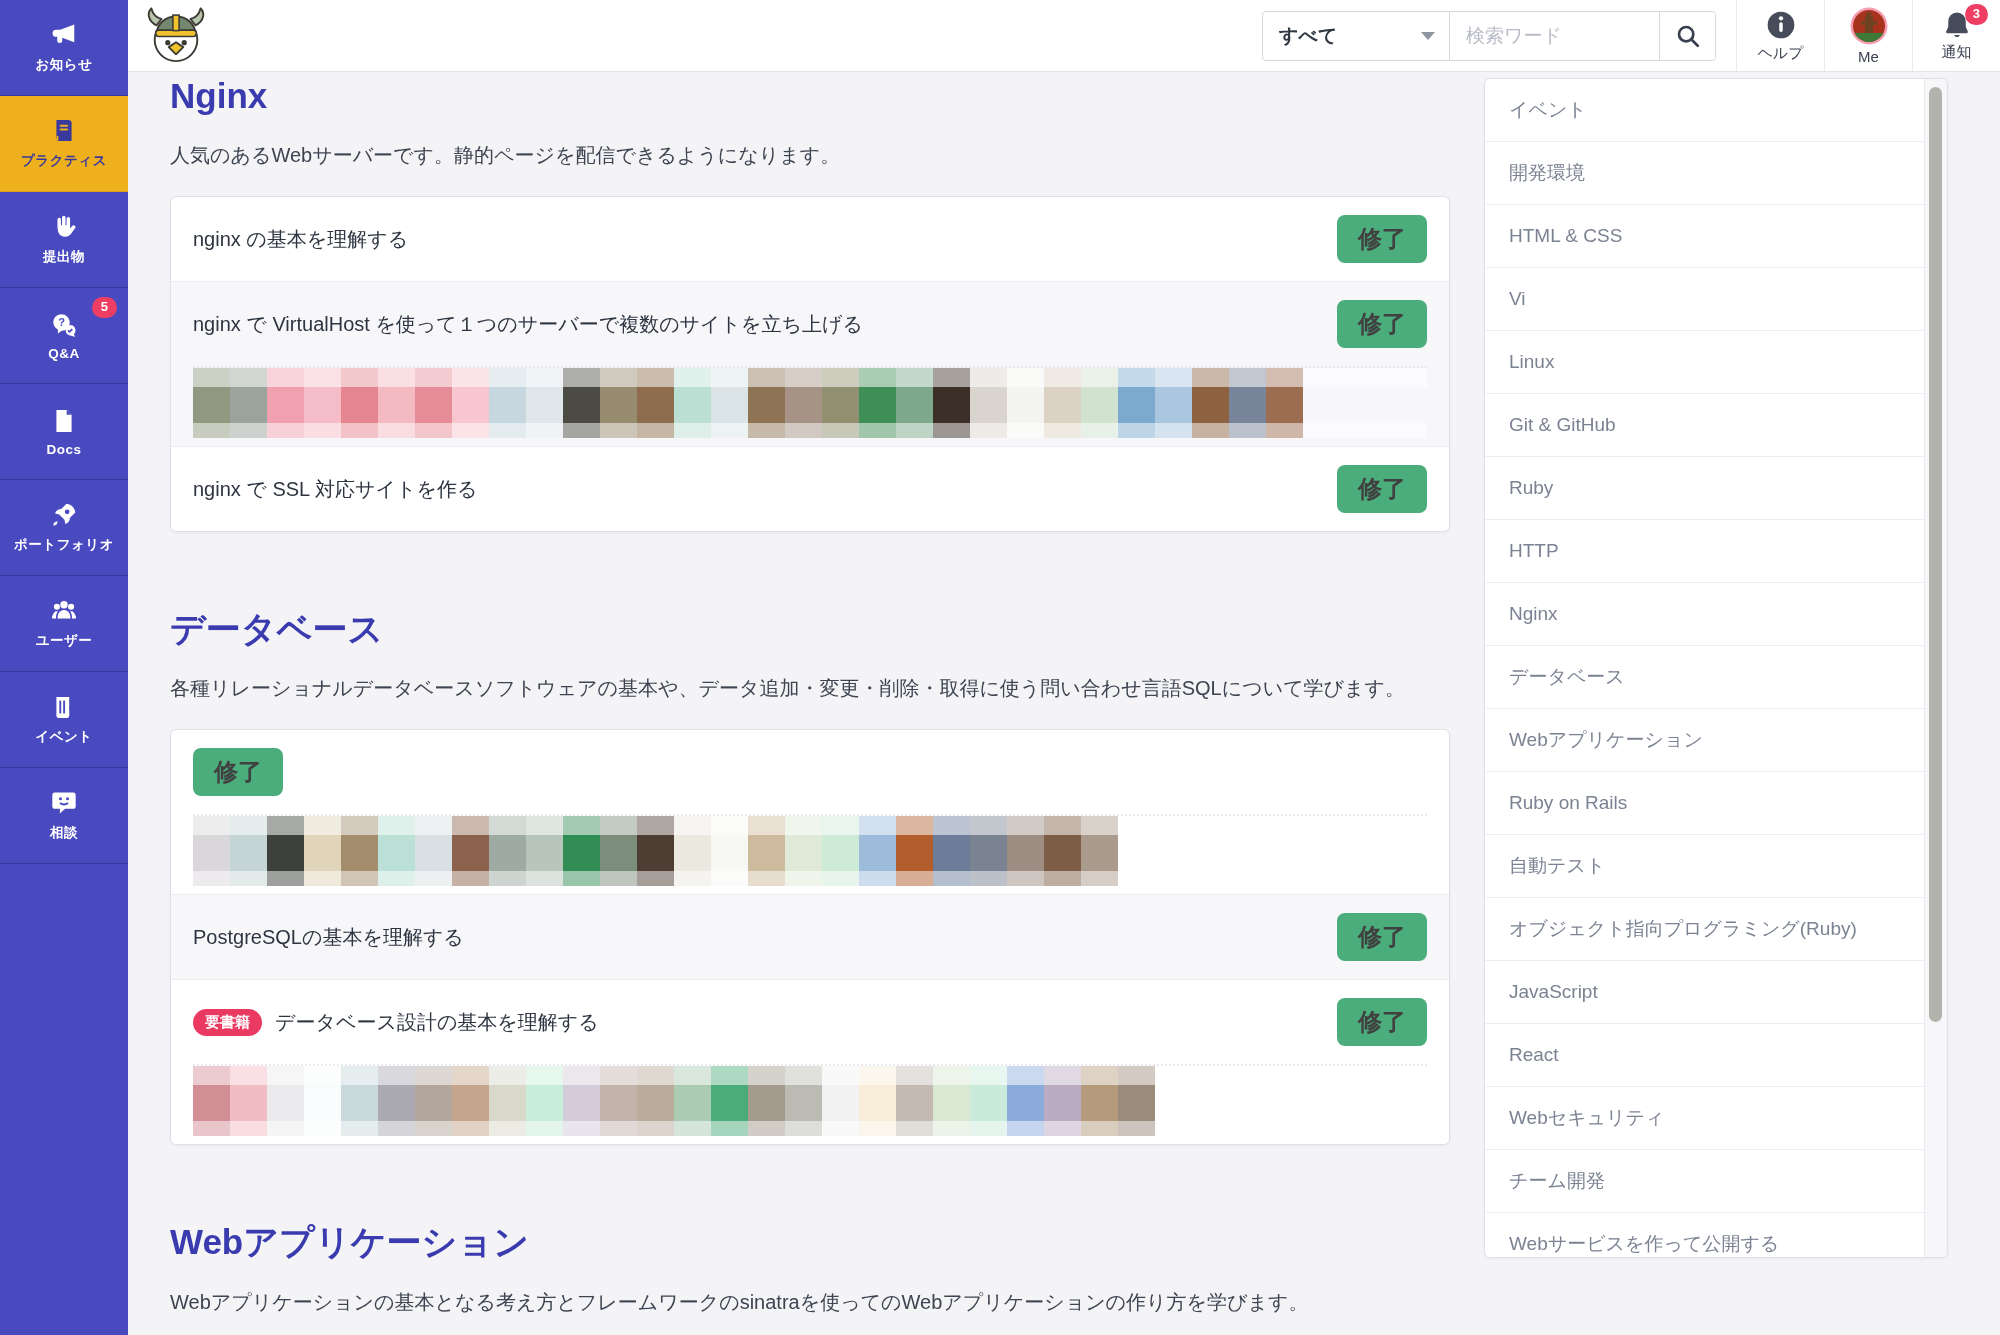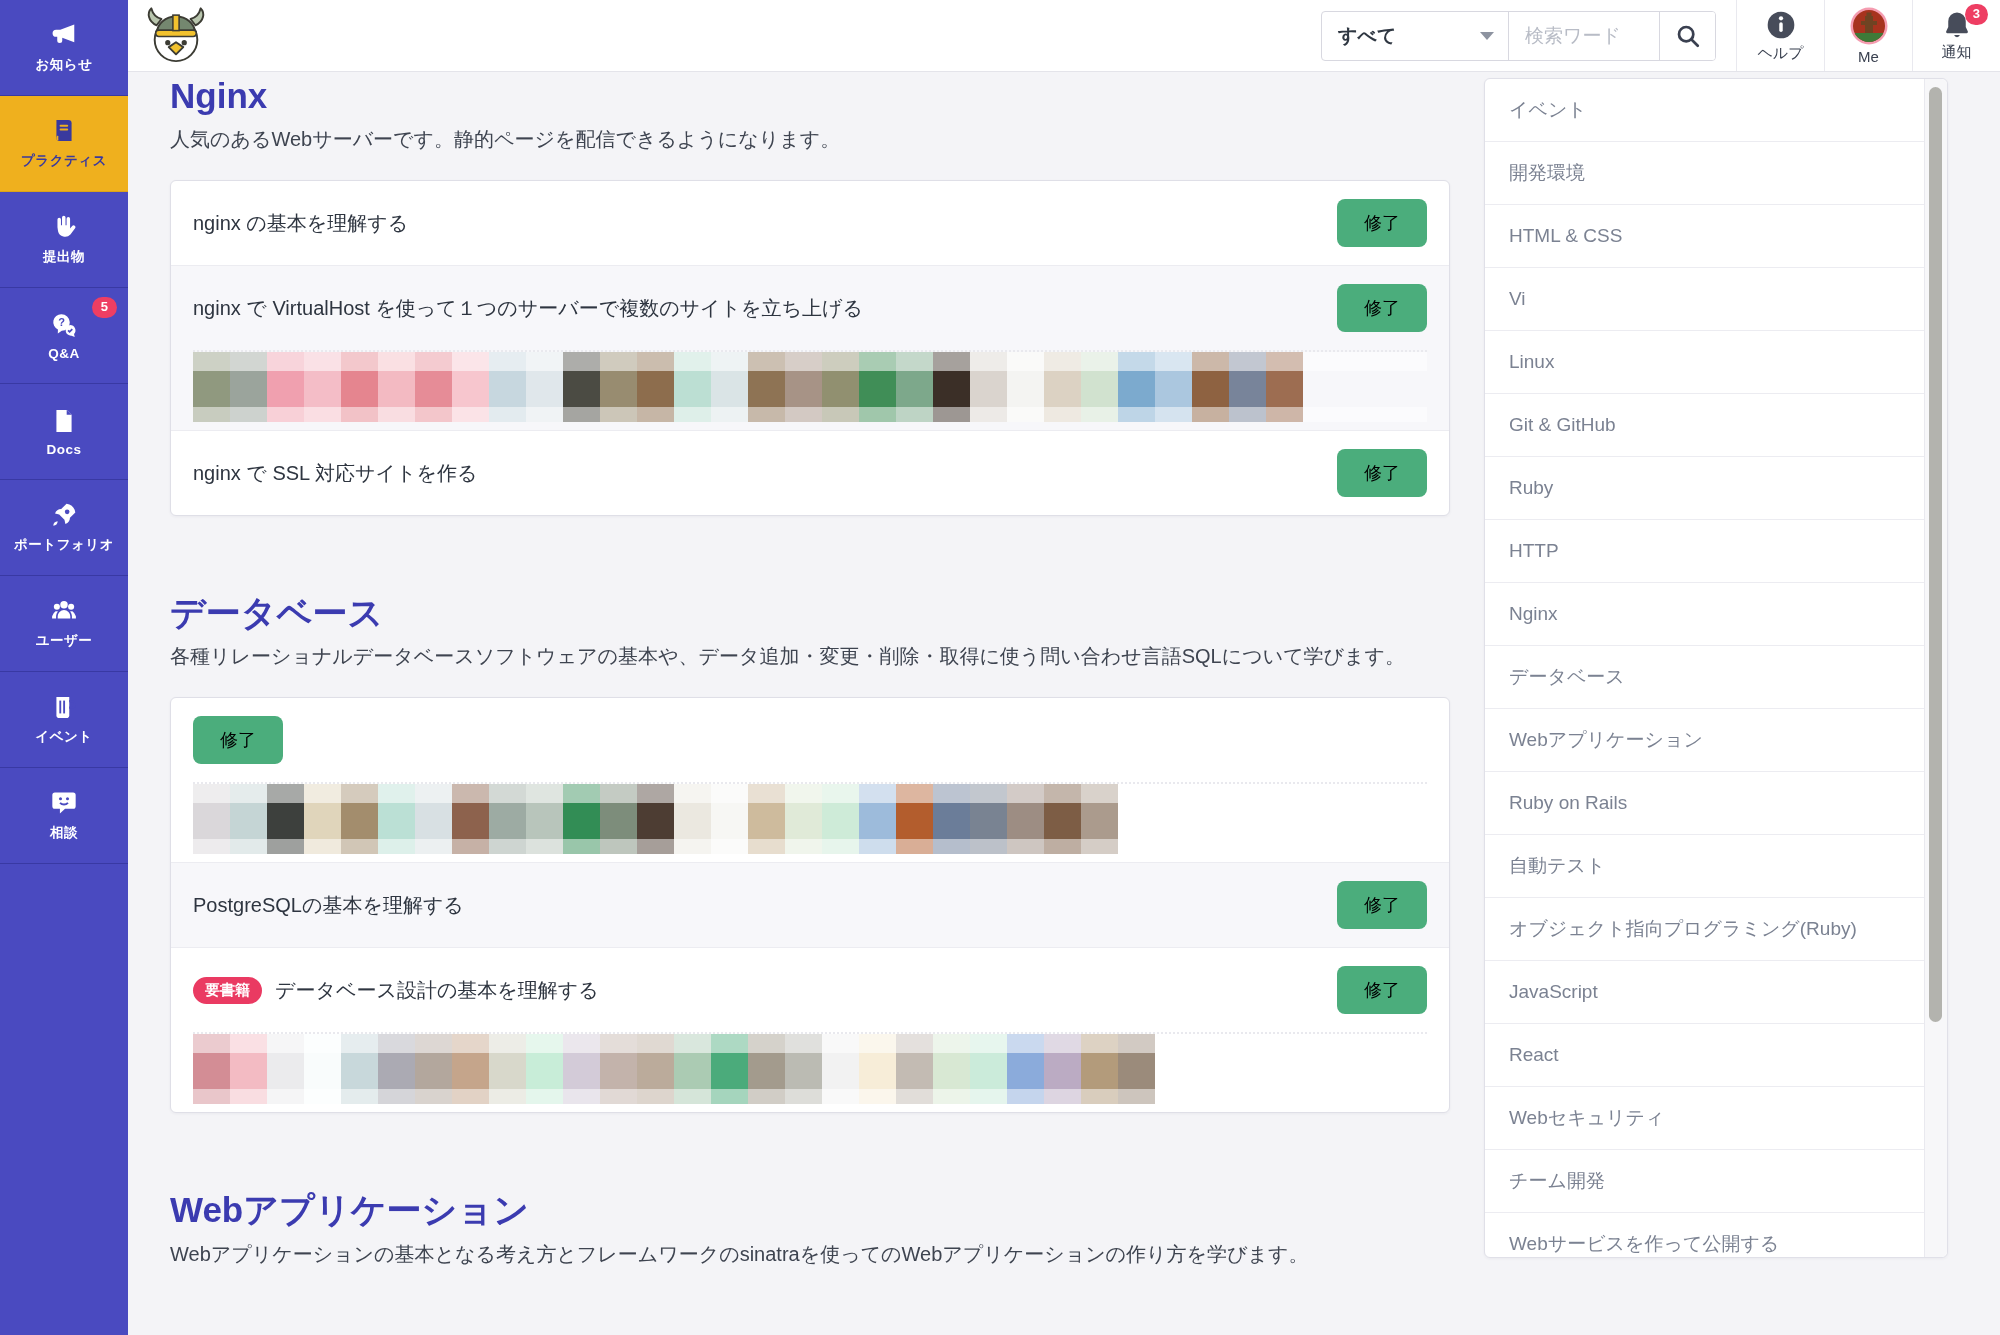--- a/index.html
+++ b/index.html
@@ -21,54 +21,54 @@
     border-radius:11px;padding:2px 9px;line-height:1.3}
   .icon-detail{fill:var(--bg)}
   .icon-sdetail{stroke:var(--bg);fill:none}
   text.icon-detail{font-family:"Liberation Sans",sans-serif}
 
   
   .header{position:absolute;left:115px;top:0;right:0;height:71px;background:#fff;border-bottom:1px solid #e4e4ea;
     display:flex;align-items:center;z-index:4}
   .logo{margin-left:30px;flex:none}
   .h-spacer{flex:1}
-  .searchbar{width:395px;height:50px;border:1px solid #d8d8e0;border-radius:4px;display:flex;align-items:stretch;
+  .searchbar{width:454px;height:50px;border:1px solid #d8d8e0;border-radius:4px;display:flex;align-items:stretch;
     margin-right:20px;background:#fff;overflow:hidden;box-sizing:border-box}
   .search-select{width:187px;display:flex;align-items:center;justify-content:space-between;padding:0 14px 0 16px;
     border-right:1px solid #d8d8e0;cursor:pointer;box-sizing:border-box}
   .search-select-label{font-size:19px;font-weight:bold;color:#2f3742}
   .caret{width:0;height:0;border-left:7px solid transparent;border-right:7px solid transparent;border-top:8px solid #8d93a0}
   .search-input{flex:1;border:0;outline:0;padding:0 16px;font-size:19px;color:#b91c1c;font-family:inherit;min-width:0}
   .search-input::placeholder{color:#b8bcc6}
   .search-btn{width:56px;border:0;border-left:1px solid #d8d8e0;background:#fff;display:flex;align-items:center;
     justify-content:center;cursor:pointer}
   .h-item{width:88px;height:71px;border-left:1px solid #e9e9ef;display:flex;flex-direction:column;align-items:center;
     justify-content:center;gap:3px;cursor:pointer;position:relative;box-sizing:border-box}
   .h-item-label{font-size:15px;color:#3a4150}
   .h-badge{position:absolute;top:4px;right:12px;background:#ee3e63;color:#fff;font-size:13px;font-weight:bold;
     border-radius:11px;padding:2px 8px;line-height:1.3}
 
   
   .main{position:absolute;left:115px;top:71px;right:0;bottom:0;display:flex;overflow:hidden}
   .content{margin-left:55px;width:1280px;flex:none;padding-top:2px}
   .section{margin-bottom:74px}
   .section-title{font-size:35px;font-weight:800;color:#3b3bb0;margin:0;line-height:1.32}
-  .section-desc{margin:4px 0 0;font-size:20px;color:#3e4450;line-height:1.65;max-width:1250px}
+  .section-desc{margin:20px 0 0;font-size:20px;color:#3e4450;line-height:1.65;max-width:1250px}
   .card{margin-top:24px;background:#fff;border:1px solid #dfdfe7;border-radius:6px;box-shadow:0 1px 3px rgba(40,40,80,.05)}
   .prow{padding:0 22px;border-bottom:1px solid #ececf1}
   .prow:last-child{border-bottom:0}
   .prow.alt{background:#f7f7fa}
   .prow:first-child{border-radius:6px 6px 0 0}
   .prow:last-child{border-radius:0 0 6px 6px}
   .prow-main{display:flex;align-items:center;min-height:84px;gap:16px}
   .prow-title{flex:1;font-size:20px;color:#2e3540;display:flex;align-items:center}
   .req-badge{display:inline-block;background:#ea3a62;color:#fff;font-size:15px;font-weight:bold;border-radius:14px;
     padding:5px 12px;margin-right:13px;line-height:1.1;flex:none}
-  .done-btn{width:90px;height:48px;flex:none;border:0;border-radius:8px;background:#4bad7c;color:#000000;font-size:18px;
-    font-weight:normal;cursor:pointer;font-family:inherit}
+  .done-btn{width:90px;height:48px;flex:none;border:0;border-radius:8px;background:#4bad7c;color:#404040;font-size:24px;
+    font-weight:bold;cursor:pointer;font-family:inherit}
   .avatar-strip{display:flex;height:70px;margin:0 0 8px;position:relative;border-top:2px dotted #e9e9ee}
   .avatar-strip::before{content:"";position:absolute;left:0;right:0;top:0;height:19px;background:rgba(255,255,255,.55);pointer-events:none}
   .avatar-strip::after{content:"";position:absolute;left:0;right:0;bottom:0;height:15px;background:rgba(255,255,255,.5);pointer-events:none}
   .avatar-block{width:37px;height:100%;flex:none}
 
   
   .cats{margin-left:34px;margin-top:7px;width:464px;height:1180px;background:#fff;border:1px solid #e0e0e8;
     border-radius:6px;position:relative;box-shadow:0 1px 3px rgba(40,40,80,.05);box-sizing:border-box;flex:none}
   .cat-list{margin-right:22px}
   .cat-item{height:62px;display:flex;align-items:center;padding-left:24px;border-bottom:1px solid #ececf1;

